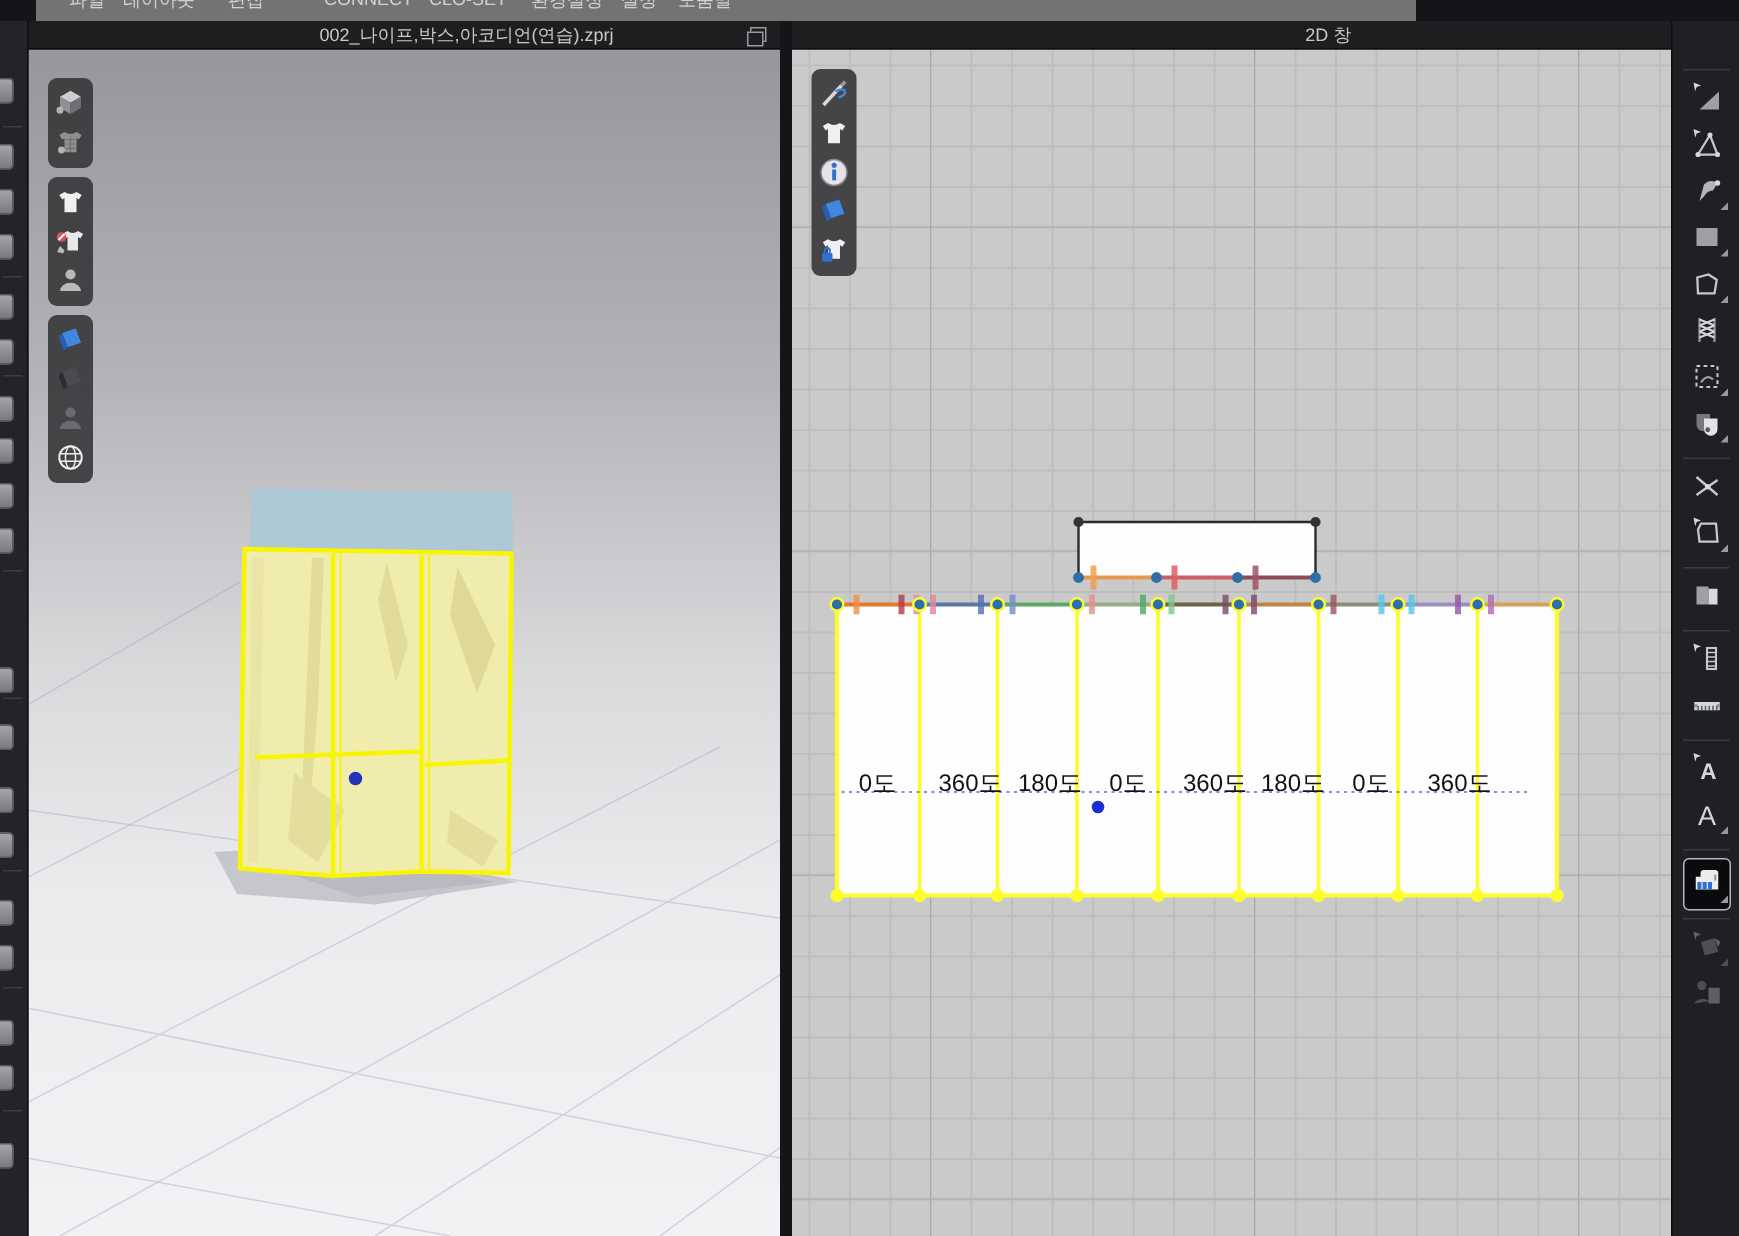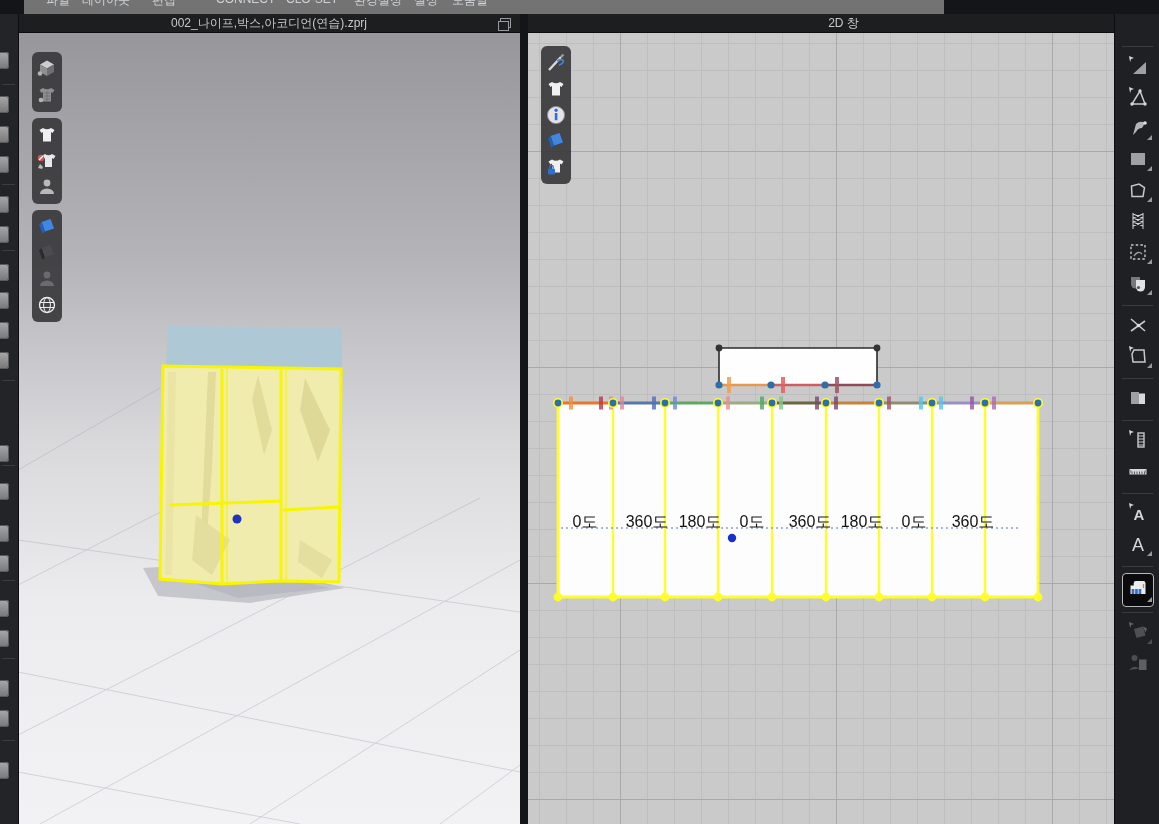--- a/index.html
+++ b/index.html
@@ -4,21 +4,21 @@
 <style>
   html,body{margin:0;padding:0;width:1159px;height:824px;overflow:hidden;background:#141518;
     font-family:"Liberation Sans","DejaVu Sans",sans-serif;}
   .abs{position:absolute;}
   
   #menubar{left:0;top:0;width:920px;height:14px;background:#737373;overflow:hidden;z-index:30;margin-left:24px;}
   #menubar .mi{position:absolute;top:-8px;font-size:12px;color:#cfd3d8;white-space:nowrap;}
   #menubar .speck{position:absolute;top:1px;width:5px;height:5px;border-radius:1px;}
   
   .titlebar{top:14px;height:18px;background:#1d1e20;border-bottom:1px solid #0d0d0f;z-index:6;}
-  .titlebar .t{width:100%;text-align:center;font-size:12px;color:#c9c9cc;line-height:18px;}
+  .titlebar .t{width:100%;text-align:center;font-size:12px;color:#c9c9cc;line-height:18px;padding-left:42px;}
   #float-ico{position:absolute;right:9px;top:4px;width:9px;height:8px;border:1px solid #9a9a9e;background:#1d1e20;}
   #float-ico:before{content:"";position:absolute;left:-3px;top:2px;width:9px;height:8px;border:1px solid #9a9a9e;background:#1d1e20;}
   
   #leftdock{left:0;top:14px;width:18px;height:810px;background:#232427;border-right:1px solid #0d0d0f;z-index:25;overflow:hidden;}
   #leftdock .pic{position:absolute;left:-7px;width:16px;height:17px;border-radius:3px;
     background:linear-gradient(#a8a8ab,#77777a);box-shadow:inset 0 0 0 1px #5a5a5d;}
   #leftdock .sep{position:absolute;left:2px;width:13px;height:1px;background:#3c3d40;}
   
   #view3d{left:18px;top:32px;width:502px;height:792px;z-index:1;
     background:linear-gradient(#97979b 0%,#b4b4b8 28%,#d9d9dc 52%,#ececef 72%,#f2f2f5 100%);}

